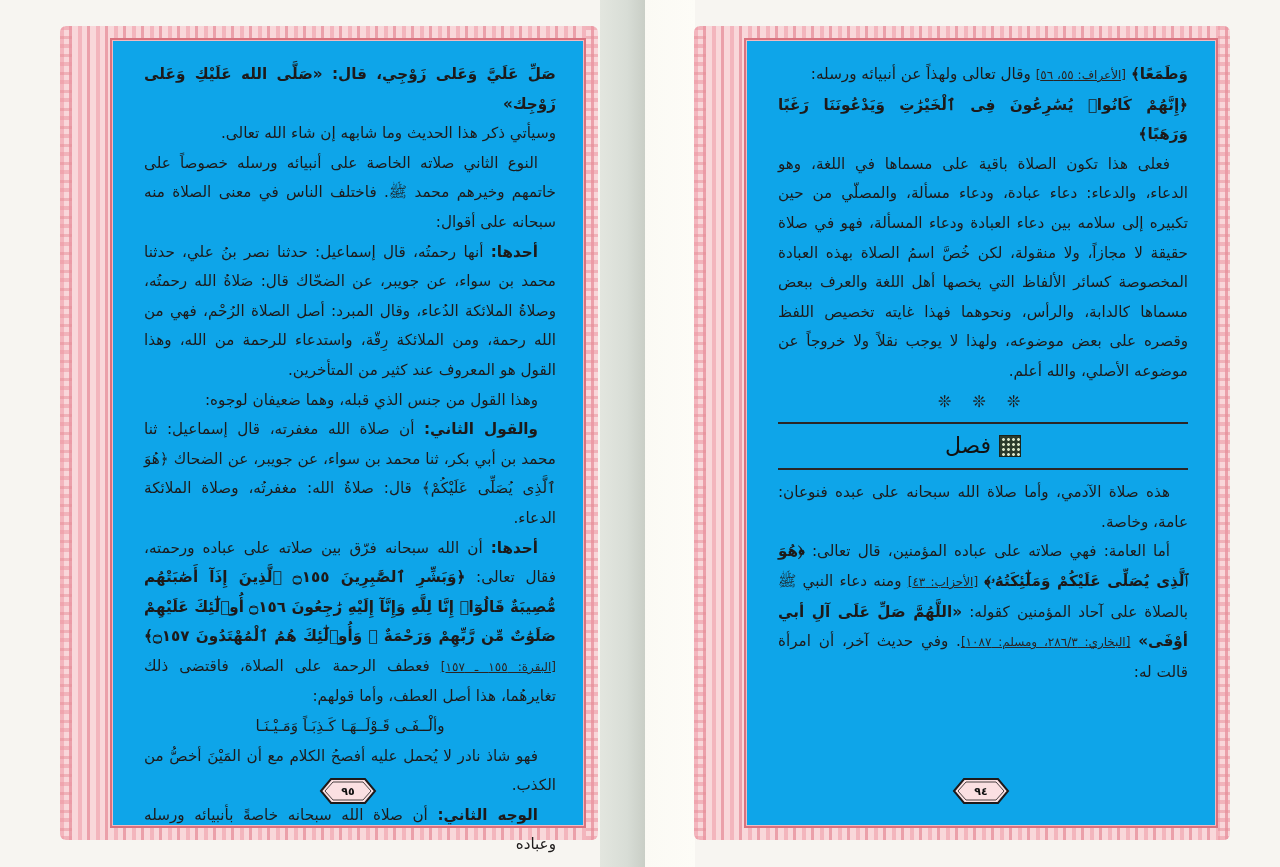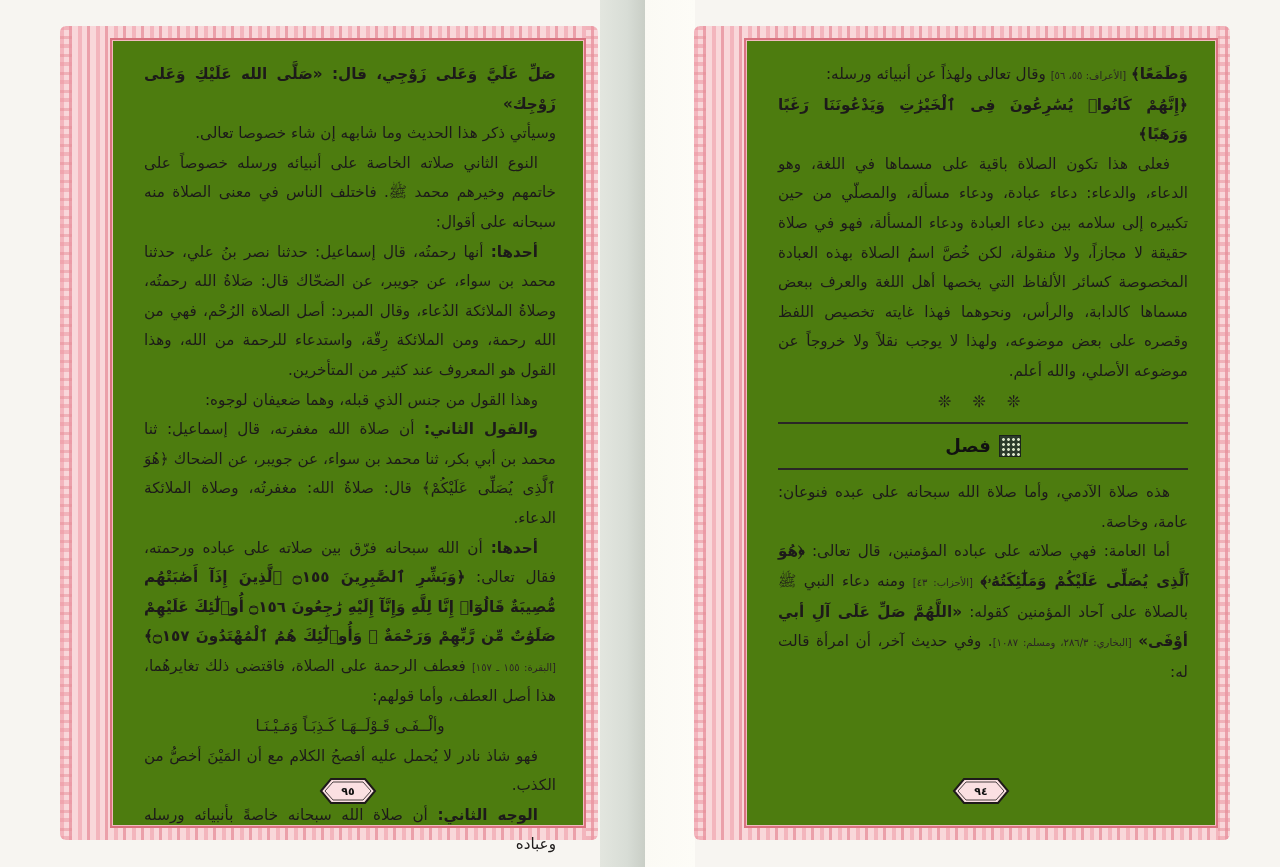--- a/index.html
+++ b/index.html
@@ -34,45 +34,45 @@
   .border-outer::after {
     content: ""; position: absolute; inset: 0; border-radius: 6px;
     background:
       repeating-linear-gradient(0deg, rgba(236,150,162,0.55) 0 4px, rgba(255,255,255,0) 4px 9px, rgba(230,140,150,0.5) 9px 12px, rgba(255,255,255,0) 12px 18px);
     -webkit-mask: linear-gradient(90deg, #000 0 12px, transparent 12px calc(100% - 12px), #000 calc(100% - 12px));
     mask: linear-gradient(90deg, #000 0 12px, transparent 12px calc(100% - 12px), #000 calc(100% - 12px));
   }
   .frame-inner {
     position: absolute; left: 12px; right: 12px; top: 12px; bottom: 12px;
     border: 2px solid #d9727f;
-    background: #4d7c0f;
+    background: #0ea5e9;
     box-shadow: inset 0 0 0 1px #f2b9c0;
     margin-left: 38px;
   }
   .content {
     position: absolute; left: 32px; right: 28px; top: 20px; bottom: 60px;
     direction: rtl; text-align: justify;
     color: #1d1a1a;
     font-family: "DejaVu Sans", sans-serif;
     font-size: 15.2px; line-height: 29.6px;
   }
   .content p { margin: 0; }
   .indent { text-indent: 18px; }
   .bold { font-weight: bold; }
-  .cite { font-size: 10px; color: #2a2424; }
+  .cite { font-size: 12px; color: #2a2424; text-decoration: underline; }
   .quran { font-weight: bold; }
   .poem { text-align: center; letter-spacing: 2px; }
   .stars { text-align: center; font-size: 16px; letter-spacing: 8px; color:#1d1a1a; }
   .fasl {
     margin: 6px 0 8px 0;
     border-top: 2px solid #2a2626; border-bottom: 2px solid #2a2626;
     height: 44px; display: flex; align-items: center; justify-content: center; gap: 8px;
     direction: rtl;
   }
-  .fasl-label { font-weight: bold; font-size: 18px; color:#111; }
+  .fasl-label { font-weight: normal; font-size: 22px; color:#111; }
   .fasl-icon {
     width: 20px; height: 20px; background: #2c3b2c;
     background-image: radial-gradient(circle, #d8e3c7 1.2px, transparent 1.6px);
     background-size: 5px 5px; background-position: 1px 1px;
     border: 1px solid #1b241b;
   }
   .pagenum {
     position: absolute; bottom: 20px; left: 50%; transform: translateX(-50%);
     width: 62px; height: 30px;
   }
@@ -87,21 +87,21 @@
 
 <div class="spread">
   <div class="gutter-shadow-left"></div>
   <div class="gutter-light-right"></div>
 
   <div class="page left">
     <div class="border-outer"></div>
     <div class="frame-inner">
       <div class="content">
         <p><span class="bold">صَلِّ عَلَيَّ وَعَلى زَوْجِي، قال: «صَلَّى الله عَلَيْكِ وَعَلى زَوْجِك»</span></p>
-        <p><span>وسيأتي ذكر هذا الحديث وما شابهه إن شاء خصوصا تعالى.</span></p>
+        <p><span>وسيأتي ذكر هذا الحديث وما شابهه إن شاء الله تعالى.</span></p>
         <p class="indent"><span>النوع الثاني صلاته الخاصة على أنبيائه ورسله خصوصاً على خاتمهم وخيرهم محمد ﷺ. فاختلف الناس في معنى الصلاة منه سبحانه على أقوال:</span></p>
         <p class="indent"><span class="bold">أحدها:</span> <span>أنها رحمتُه، قال إسماعيل: حدثنا نصر بنُ علي، حدثنا محمد بن سواء، عن جويبر، عن الضحّاك قال: صَلاةُ الله رحمتُه، وصلاةُ الملائكة الدُعاء، وقال المبرد: أصل الصلاة الرُحْم، فهي من الله رحمة، ومن الملائكة رِقّة، واستدعاء للرحمة من الله، وهذا القول هو المعروف عند كثير من المتأخرين.</span></p>
         <p class="indent"><span>وهذا القول من جنس الذي قبله، وهما ضعيفان لوجوه:</span></p>
         <p class="indent"><span class="bold">والقول الثاني:</span> <span>أن صلاة الله مغفرته، قال إسماعيل: ثنا محمد بن أبي بكر، ثنا محمد بن سواء، عن جويبر، عن الضحاك ﴿هُوَ ٱلَّذِى يُصَلِّى عَلَيْكُمْ﴾ قال: صلاةُ الله: مغفرتُه، وصلاة الملائكة الدعاء.</span></p>
         <p class="indent"><span class="bold">أحدها:</span> <span>أن الله سبحانه فرّق بين صلاته على عباده ورحمته، فقال تعالى:</span>
           <span class="quran">﴿وَبَشِّرِ ٱلصَّٰبِرِينَ ۝١٥٥ ٱلَّذِينَ إِذَآ أَصَٰبَتْهُم مُّصِيبَةٌ قَالُوٓا۟ إِنَّا لِلَّهِ وَإِنَّآ إِلَيْهِ رَٰجِعُونَ ۝١٥٦ أُو۟لَٰٓئِكَ عَلَيْهِمْ صَلَوَٰتٌ مِّن رَّبِّهِمْ وَرَحْمَةٌ ۖ وَأُو۟لَٰٓئِكَ هُمُ ٱلْمُهْتَدُونَ ۝١٥٧﴾</span>
           <span class="cite">[البقرة: ١٥٥ ـ ١٥٧]</span>
           <span>فعطف الرحمة على الصلاة، فاقتضى ذلك تغايرهُما، هذا أصل العطف، وأما قولهم:</span></p>
         <p class="poem"><span>وألْــفَـى قَـوْلَــهَـا كَـذِبَـاً وَمَـيْـنَـا</span></p>
         <p class="indent"><span>فهو شاذ نادر لا يُحمل عليه أفصحُ الكلام مع أن المَيْنَ أخصُّ من الكذب.</span></p>

